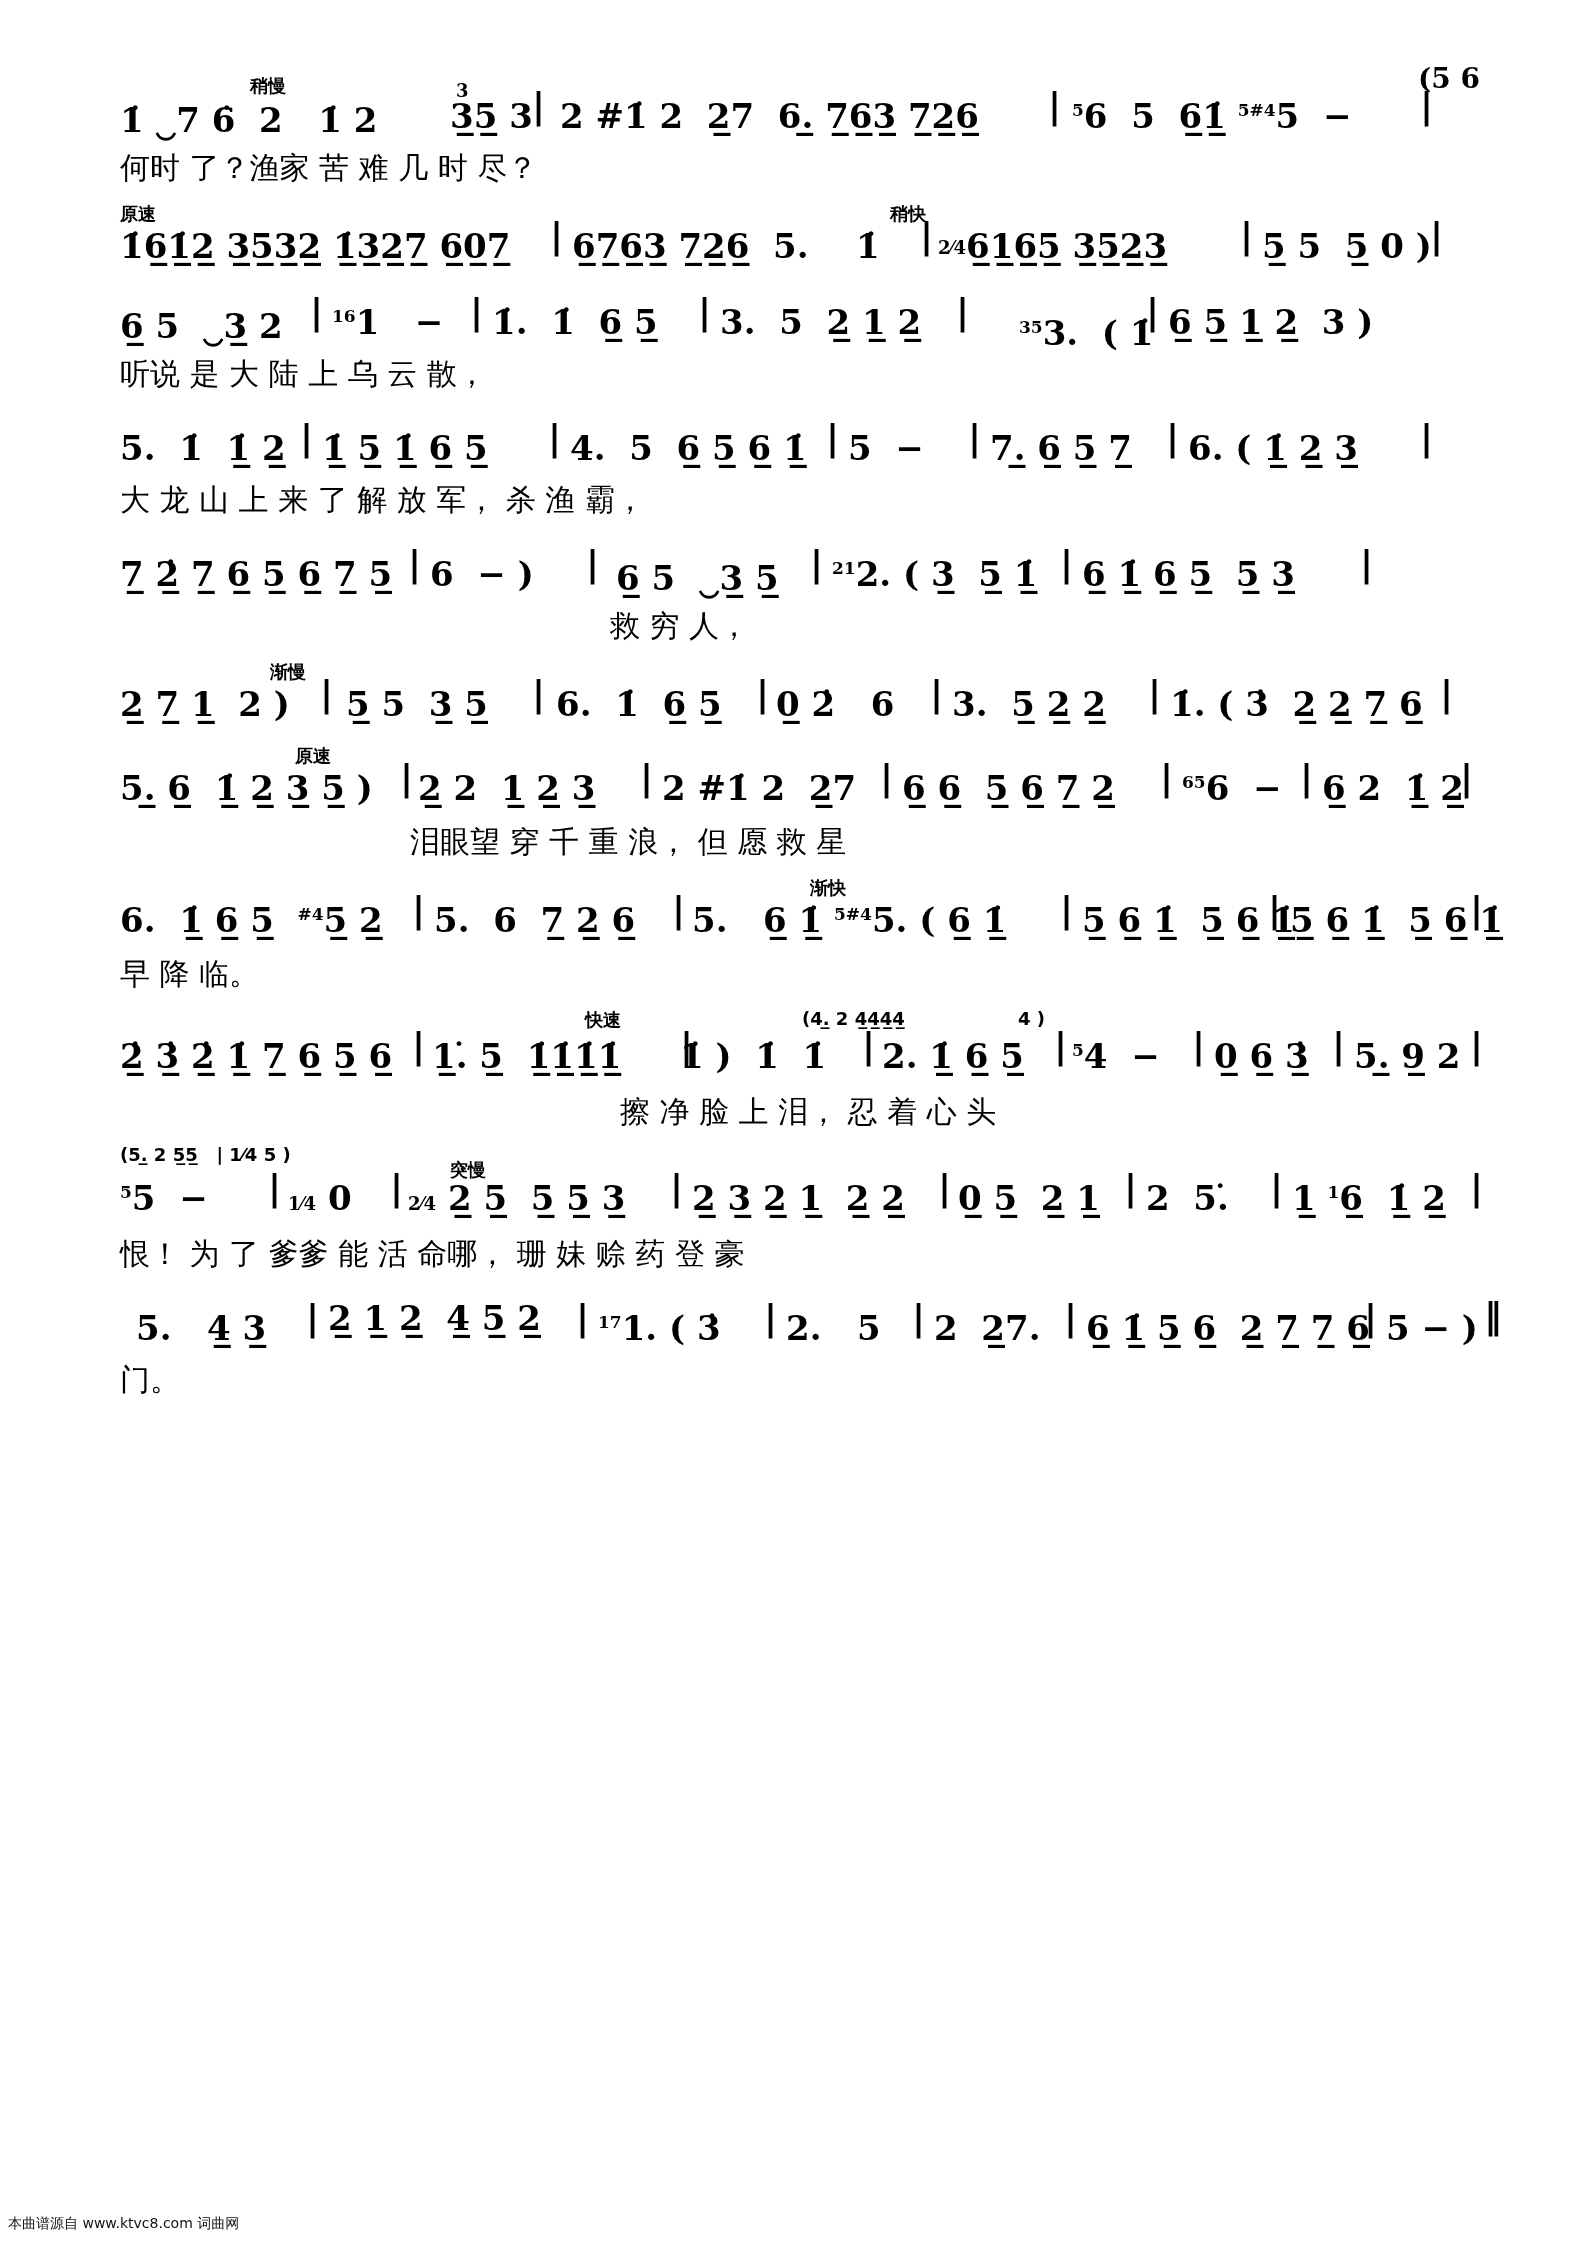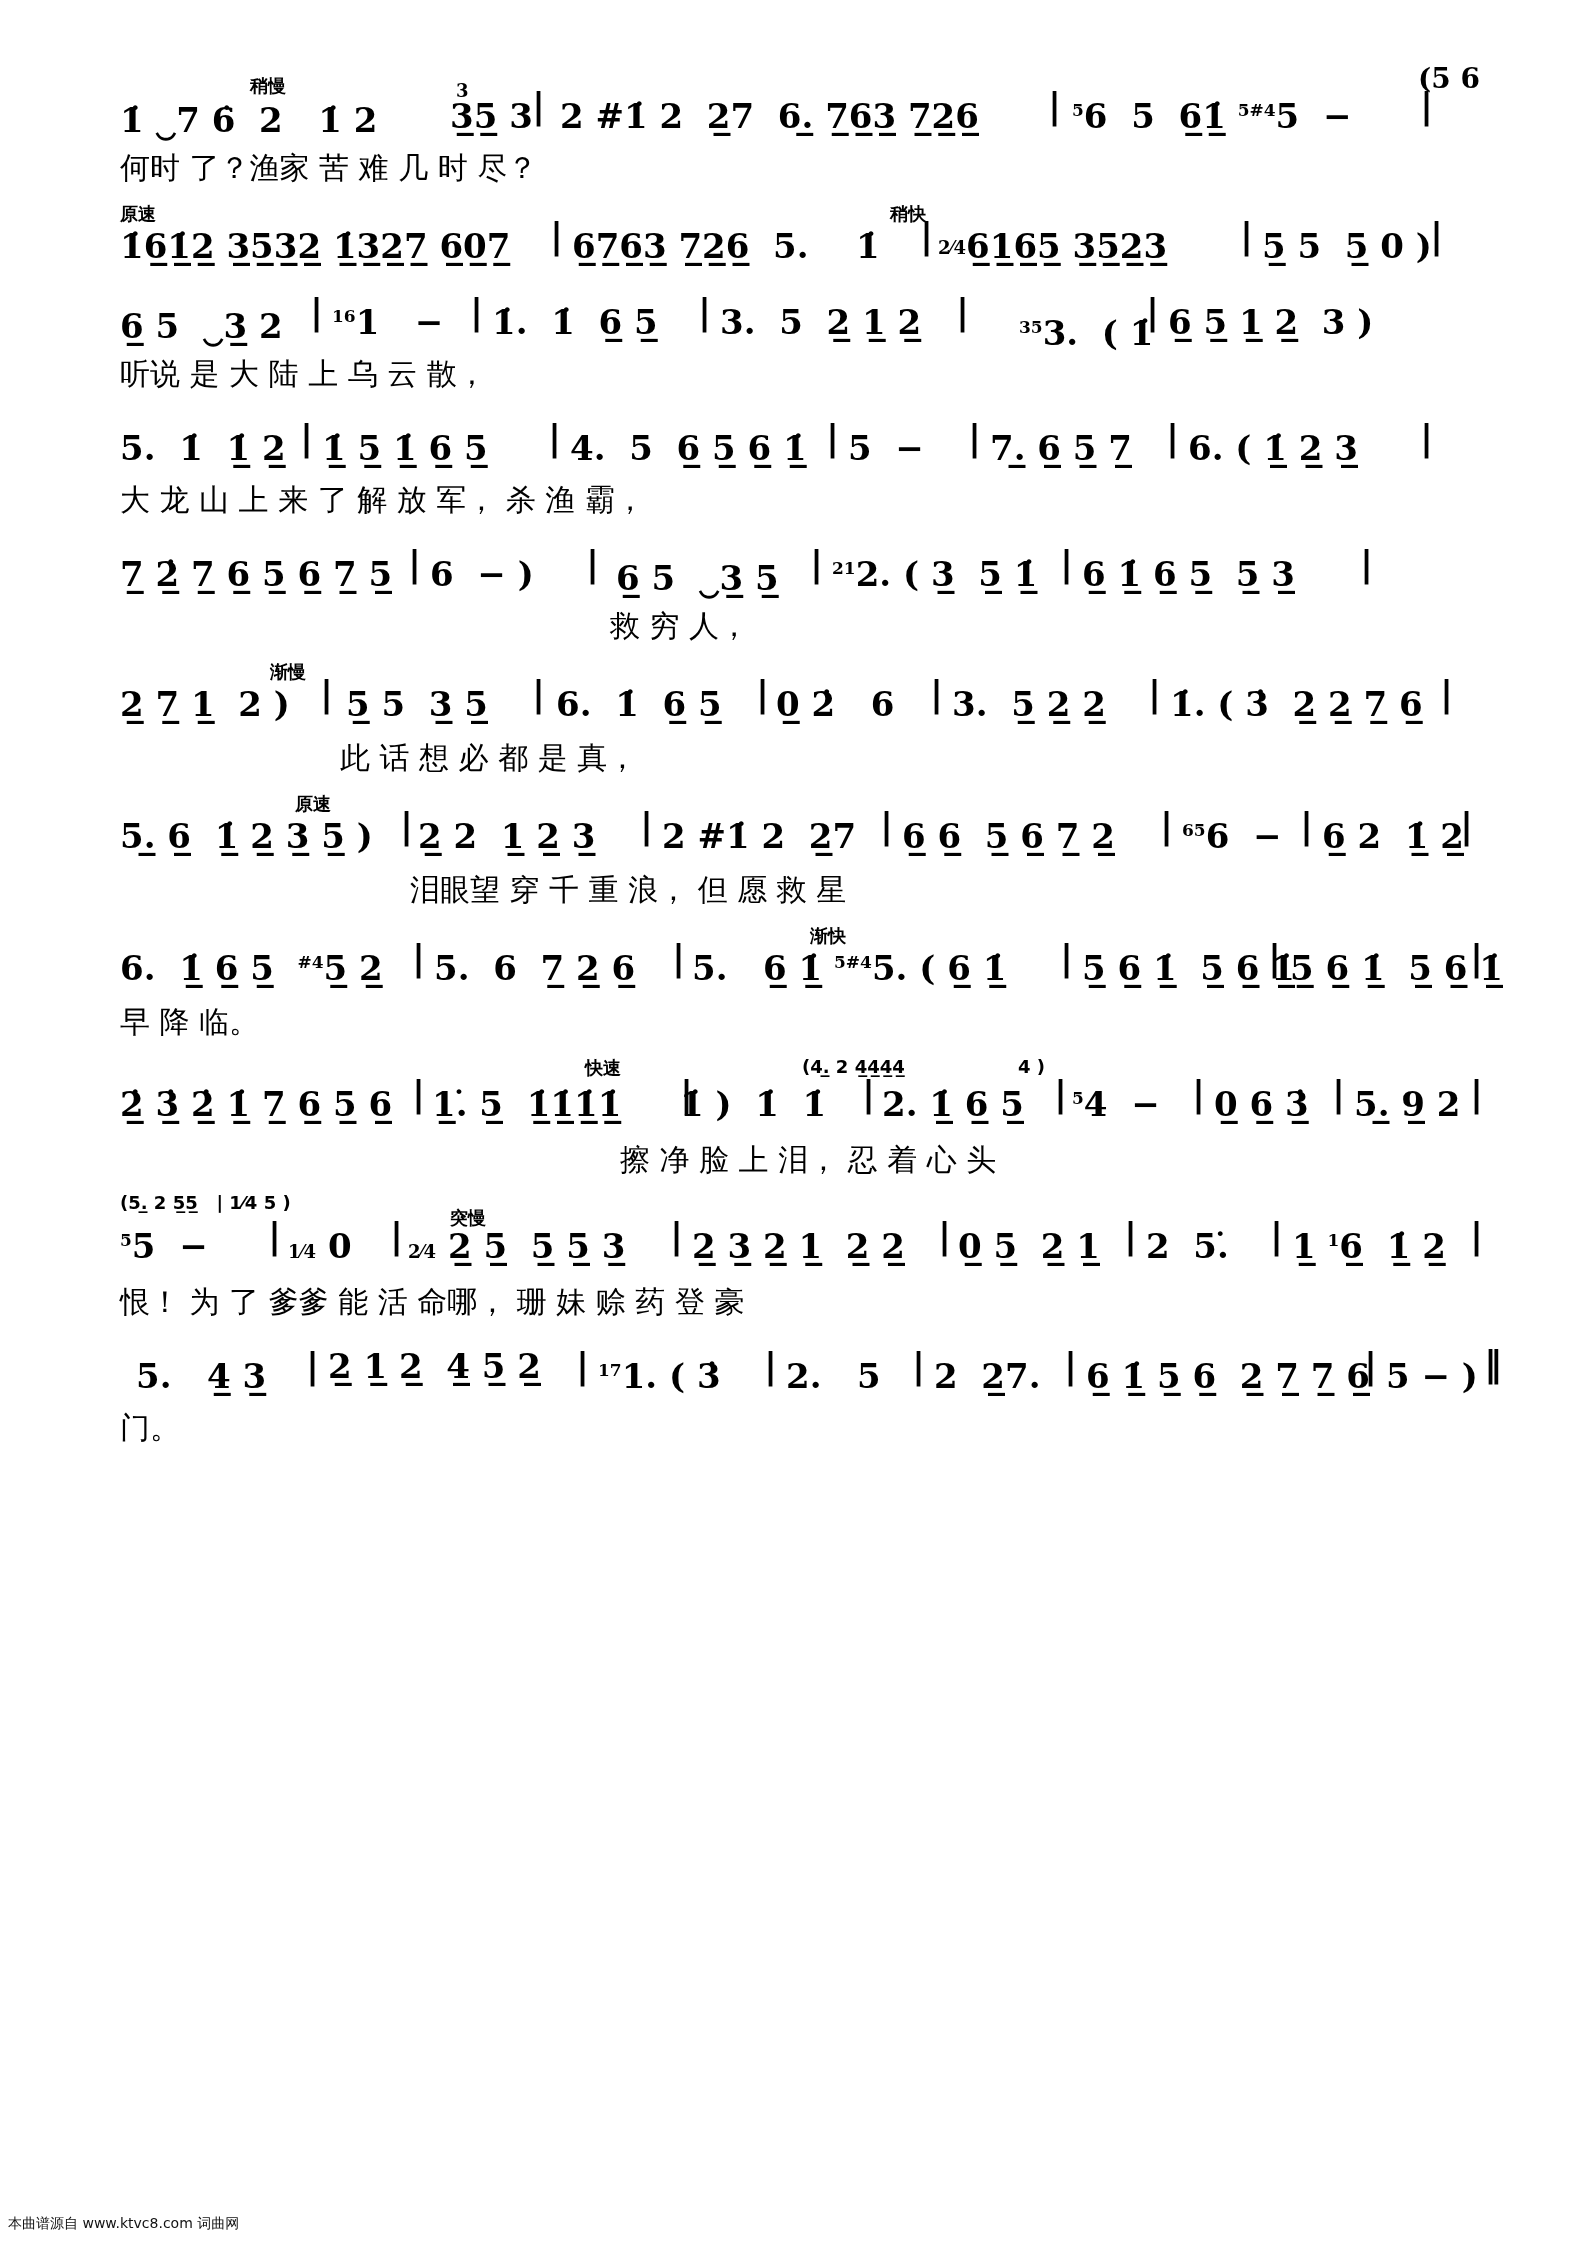--- a/index.html
+++ b/index.html
@@ -190,23 +190,20 @@
         <span class="n" style="left:226px; top:26px;">5̲&nbsp;5&nbsp;&nbsp;3̲ 5̲</span>
         <span class="n" style="left:412px; top:14px; font-size:36px;">|</span>
         <span class="n" style="left:436px; top:26px;">6.&nbsp; 1̇&nbsp;&nbsp;6̲ 5̲</span>
         <span class="n" style="left:636px; top:14px; font-size:36px;">|</span>
         <span class="n" style="left:656px; top:26px;">0̲ 2̇&nbsp;&nbsp; 6</span>
         <span class="n" style="left:810px; top:14px; font-size:36px;">|</span>
         <span class="n" style="left:832px; top:26px;">3.&nbsp; 5̲ 2̲&nbsp;2̲</span>
         <span class="n" style="left:1028px; top:14px; font-size:36px;">|</span>
         <span class="n" style="left:1050px; top:26px;">1̇.&nbsp;( 3̇&nbsp; 2̲ 2̲&nbsp;7̲ 6̲</span>
         <span class="n" style="left:1320px; top:14px; font-size:36px;">|</span>
-      </div>
-      <div class="lyr-line">
-        <span style="left:220px;">此 话   想  必   都 是 真，</span>
       </div>
     </div>
 
     <div class="system">
       <div class="note-line" style="height:80px;">
         <span class="tempo" style="left:175px; top:2px;">原速</span>
         <span class="n" style="left:0px; top:26px;">5.̲ 6̲&nbsp; 1̲̇ 2̲ 3̲ 5̲ )</span>
         <span class="n" style="left:280px; top:14px; font-size:36px;">|</span>
         <span class="n" style="left:298px; top:26px;">2̲&nbsp;2&nbsp;&nbsp;1̲ 2̲ 3̲</span>
         <span class="n" style="left:520px; top:14px; font-size:36px;">|</span>

